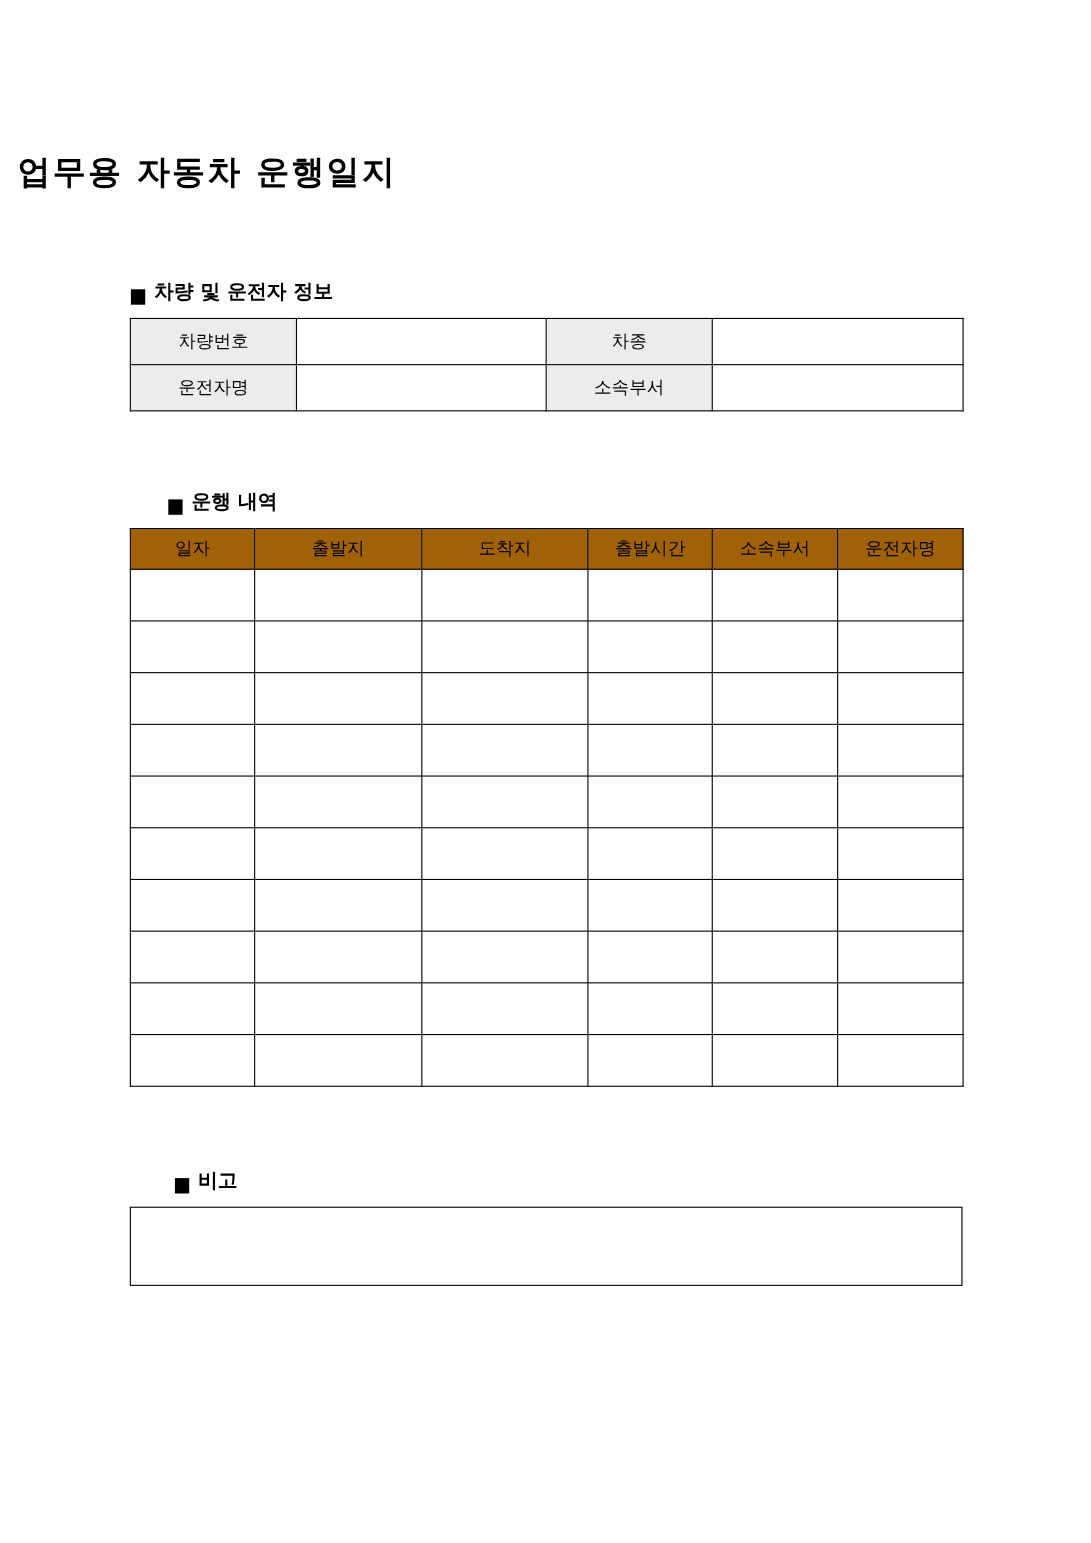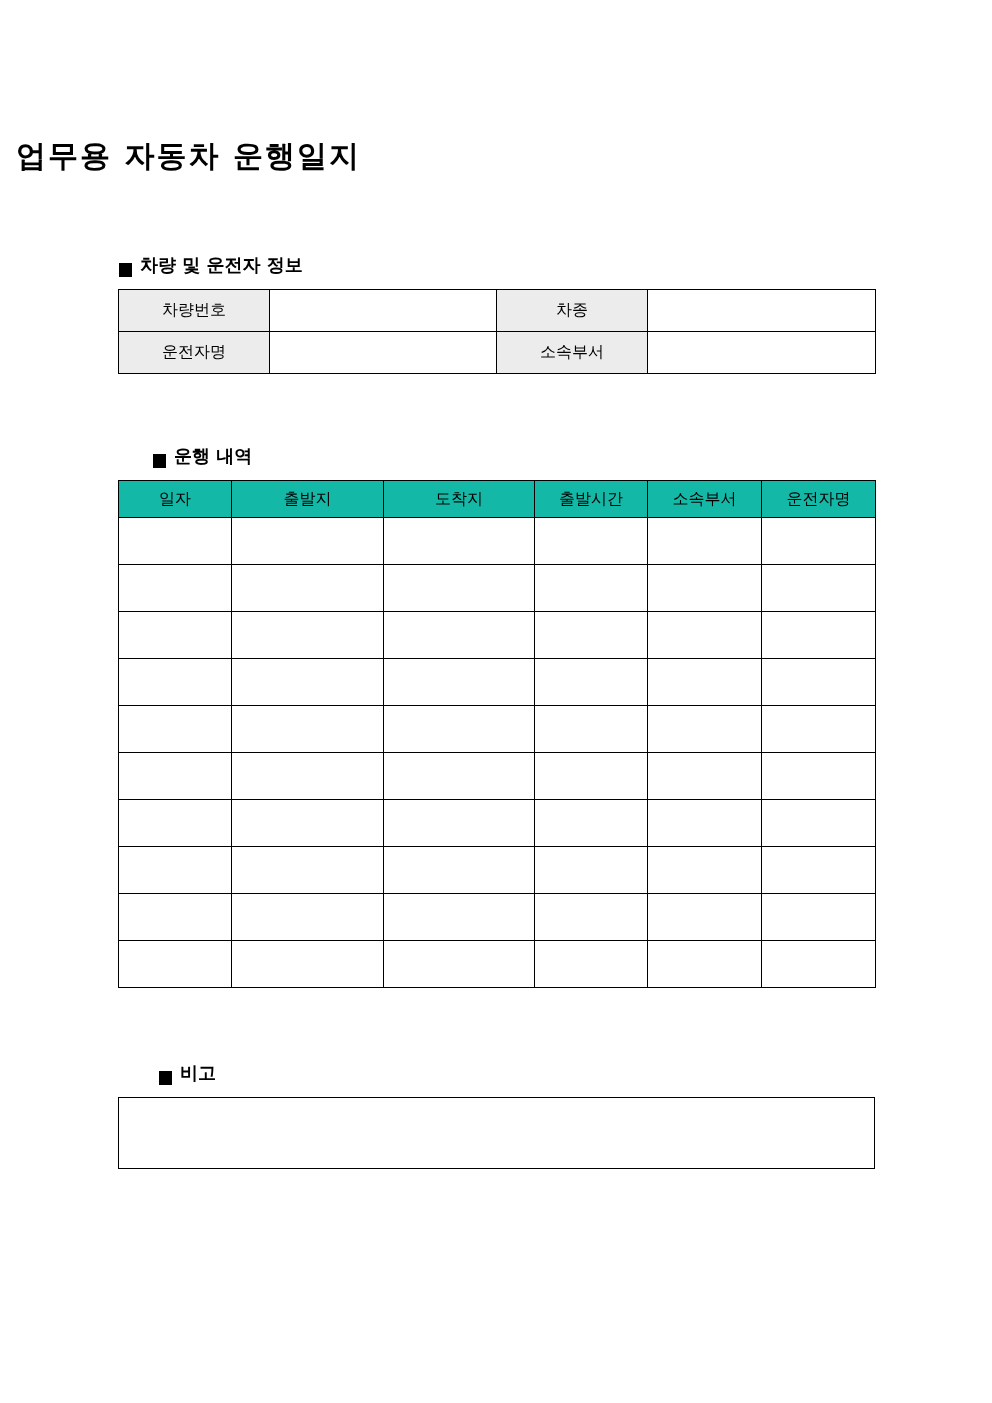--- a/index.html
+++ b/index.html
@@ -4,21 +4,21 @@
 <style>
   html, body { margin:0; padding:0; background:#ffffff; }
   body { width:992px; height:1403px; position:relative; font-family:"DejaVu Sans", sans-serif; color:#000; }
   .title { position:absolute; top:136px; left:16px; width:992px; text-align:left; font-size:30px; font-weight:bold; letter-spacing:2px; }
   .section-title { position:absolute; left:119px; font-size:18px; font-weight:bold; display:flex; align-items:flex-end; gap:8px; }
   .square { display:inline-block; width:13px; height:14px; background:#000; }
   table { position:absolute; left:118px; border-collapse:collapse; table-layout:fixed;padding-left:40px; }
   td, th { border:1px solid #000; padding:0; font-weight:normal; font-size:16px; text-align:center; vertical-align:middle; }
   .label-cell { background:#ececec; }
   .info td { height:41px; }
-  .log th { height:36px; background:#14b8a6; }
+  .log th { height:36px; background:#a16207; }
   .log td { height:46px; }
   .remarks { position:absolute; left:118px; top:1097px; width:755px; height:70px; border:1px solid #000; }
 </style>
 </head>
 <body>
 
 <div class="title">업무용 자동차 운행일지</div>
 
 <div class="section-title" style="top:253px;">
   <span class="square"></span>

